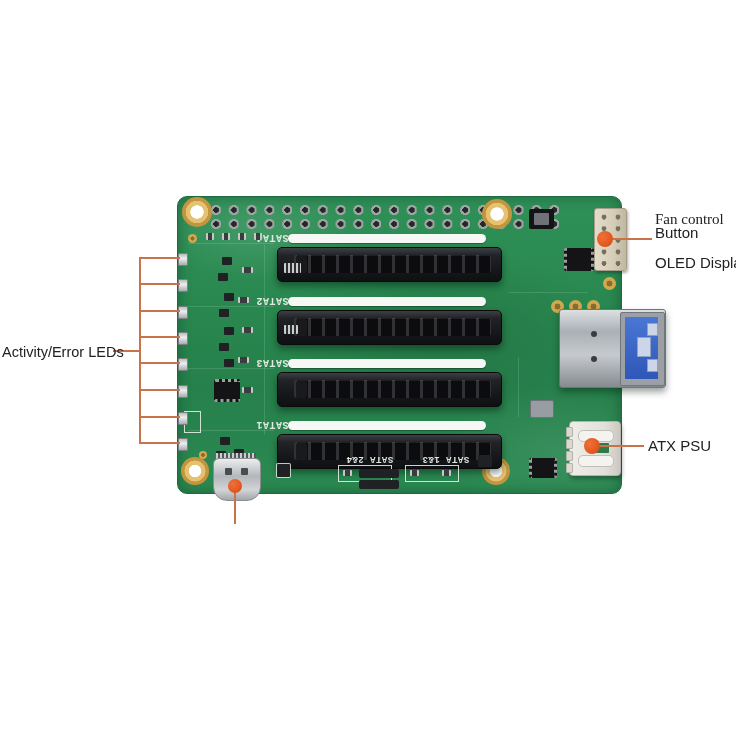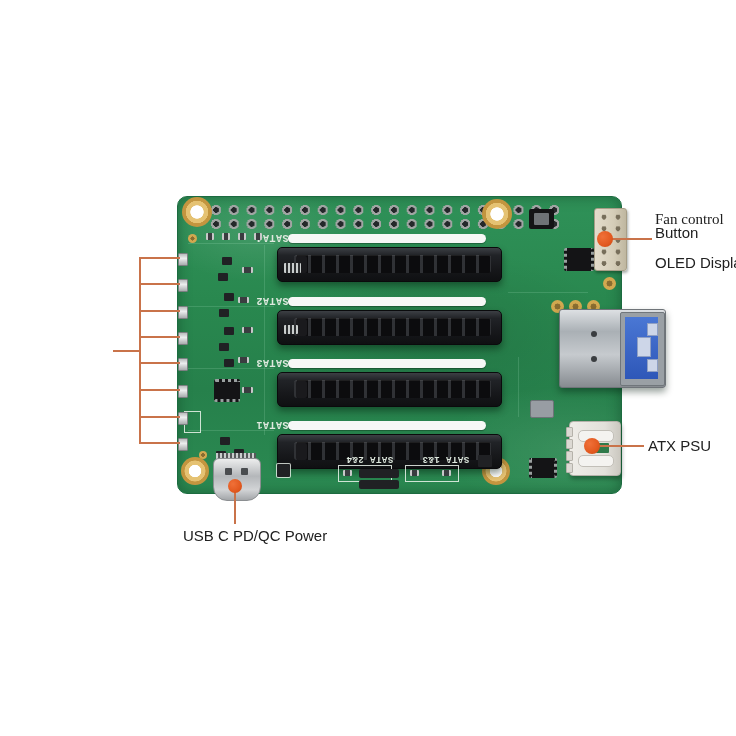--- a/index.html
+++ b/index.html
@@ -232,20 +232,21 @@
       <div class="abs" style="left:26px;top:21px;width:13px;height:10px;background:#2f7a4a;border-radius:1px;"></div>
     </div>
 
     <div class="usbc-pins"></div>
     <div class="usbc">
       <div class="abs" style="left:11px;top:9px;width:7px;height:7px;background:#4a4d50;border-radius:1px;"></div>
       <div class="abs" style="left:27px;top:9px;width:7px;height:7px;background:#4a4d50;border-radius:1px;"></div>
     </div>
   </div>
 
+  <div class="callout-text" style="left:2px;top:343px;font-size:14.5px;">Activity/Error LEDs</div>
   <div class="ann-line" style="left:113px;top:350px;width:26px;height:2px;"></div>
   <div class="ann-line" style="left:139px;top:257px;width:2px;height:187px;"></div>
   <div class="ann-line" style="left:139px;top:257px;width:41px;height:2px;"></div>
   <div class="ann-line" style="left:139px;top:283px;width:41px;height:2px;"></div>
   <div class="ann-line" style="left:139px;top:310px;width:41px;height:2px;"></div>
   <div class="ann-line" style="left:139px;top:336px;width:41px;height:2px;"></div>
   <div class="ann-line" style="left:139px;top:362px;width:41px;height:2px;"></div>
   <div class="ann-line" style="left:139px;top:389px;width:41px;height:2px;"></div>
   <div class="ann-line" style="left:139px;top:416px;width:41px;height:2px;"></div>
   <div class="ann-line" style="left:139px;top:442px;width:41px;height:2px;"></div>
@@ -255,15 +256,14 @@
   <div class="callout-text" style="left:655px;top:210px;font-family:Liberation Serif, serif;">Fan control</div>
   <div class="callout-text" style="left:655px;top:224px;">Button</div>
   <div class="callout-text" style="left:655px;top:254px;">OLED Display</div>
 
   <div class="ann-dot" style="left:584px;top:438px;width:16px;height:16px;"></div>
   <div class="ann-line" style="left:599px;top:445px;width:45px;height:2px;"></div>
   <div class="callout-text" style="left:648px;top:437px;">ATX PSU</div>
 
   <div class="ann-dot" style="left:228px;top:479px;width:14px;height:14px;"></div>
   <div class="ann-line" style="left:234px;top:491px;width:2px;height:33px;"></div>
-  <div class="callout-text" style="left:183px;top:527px;">USB C PD/QC Power</div>
 
 </div>
 
 </body></html>

